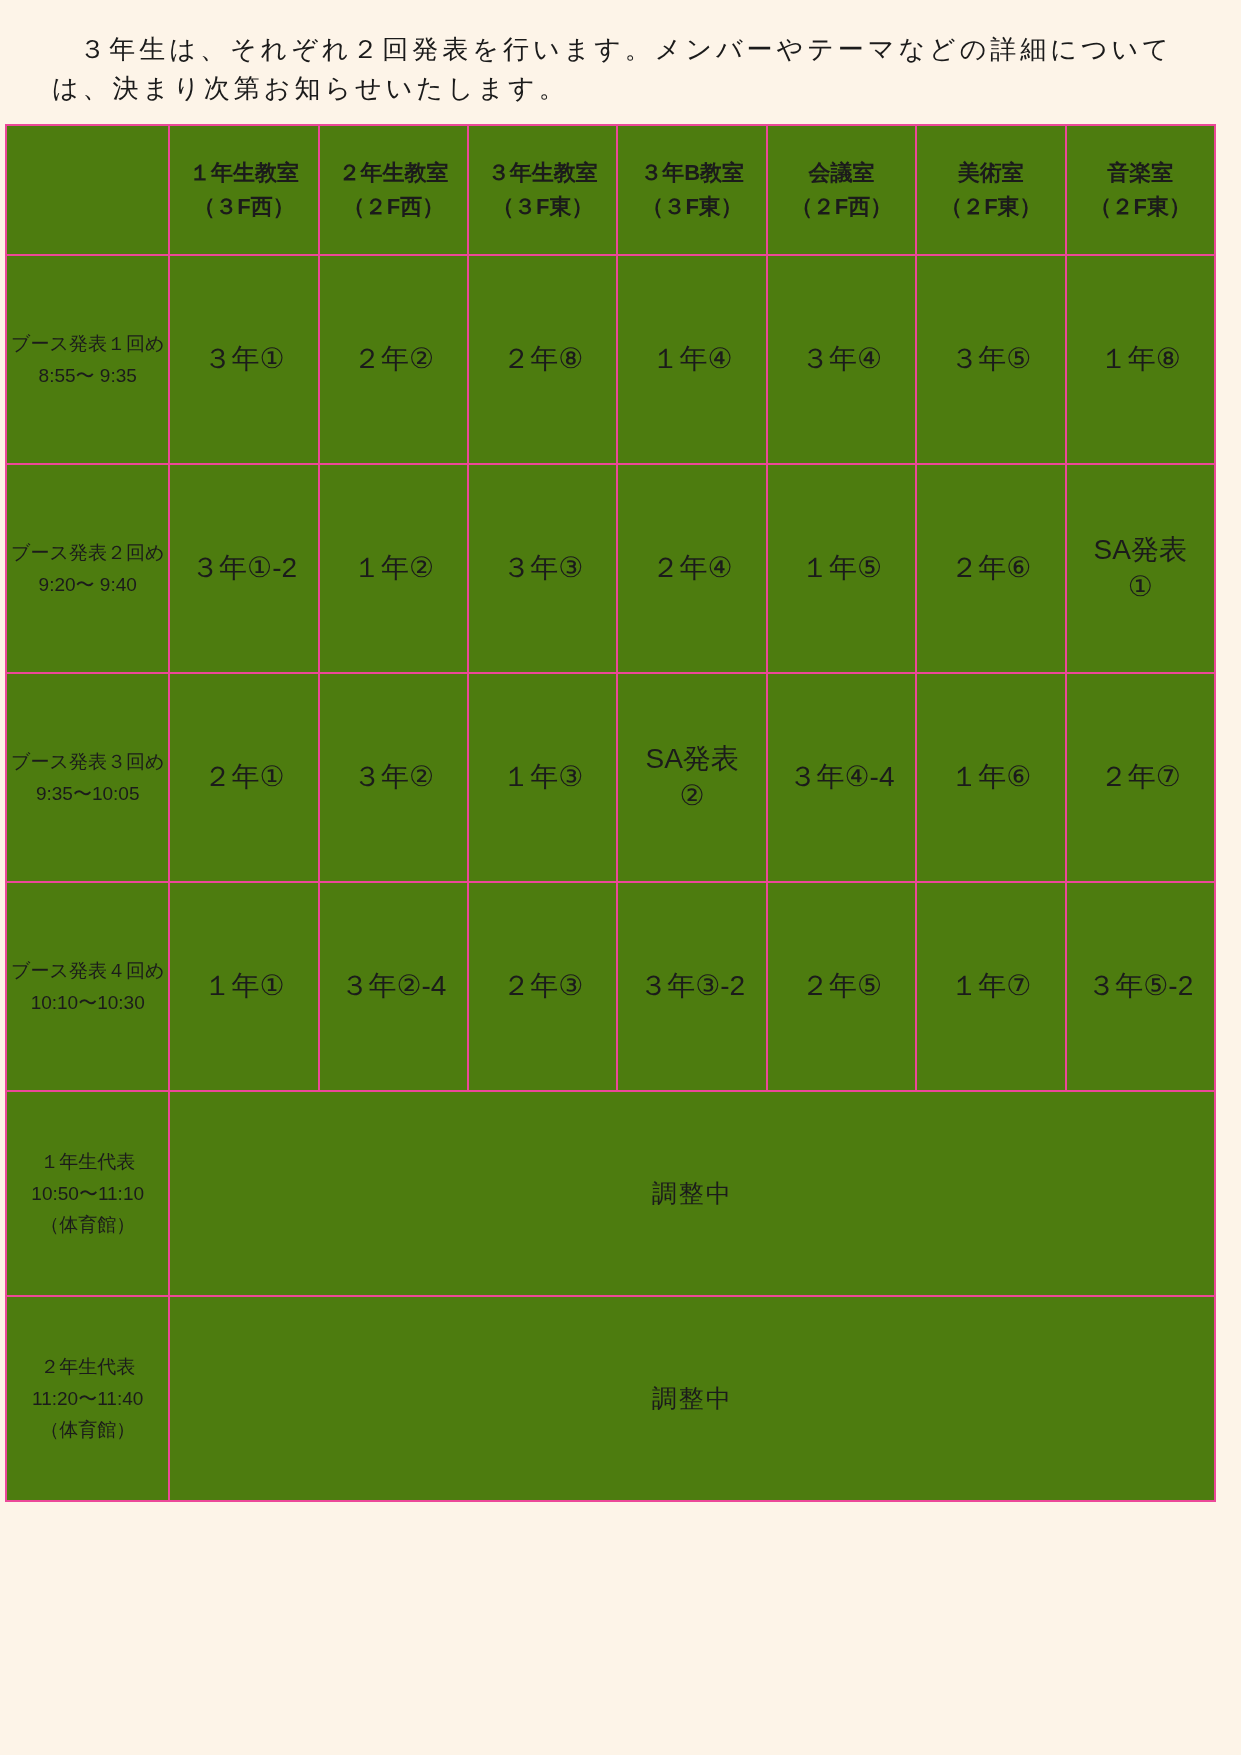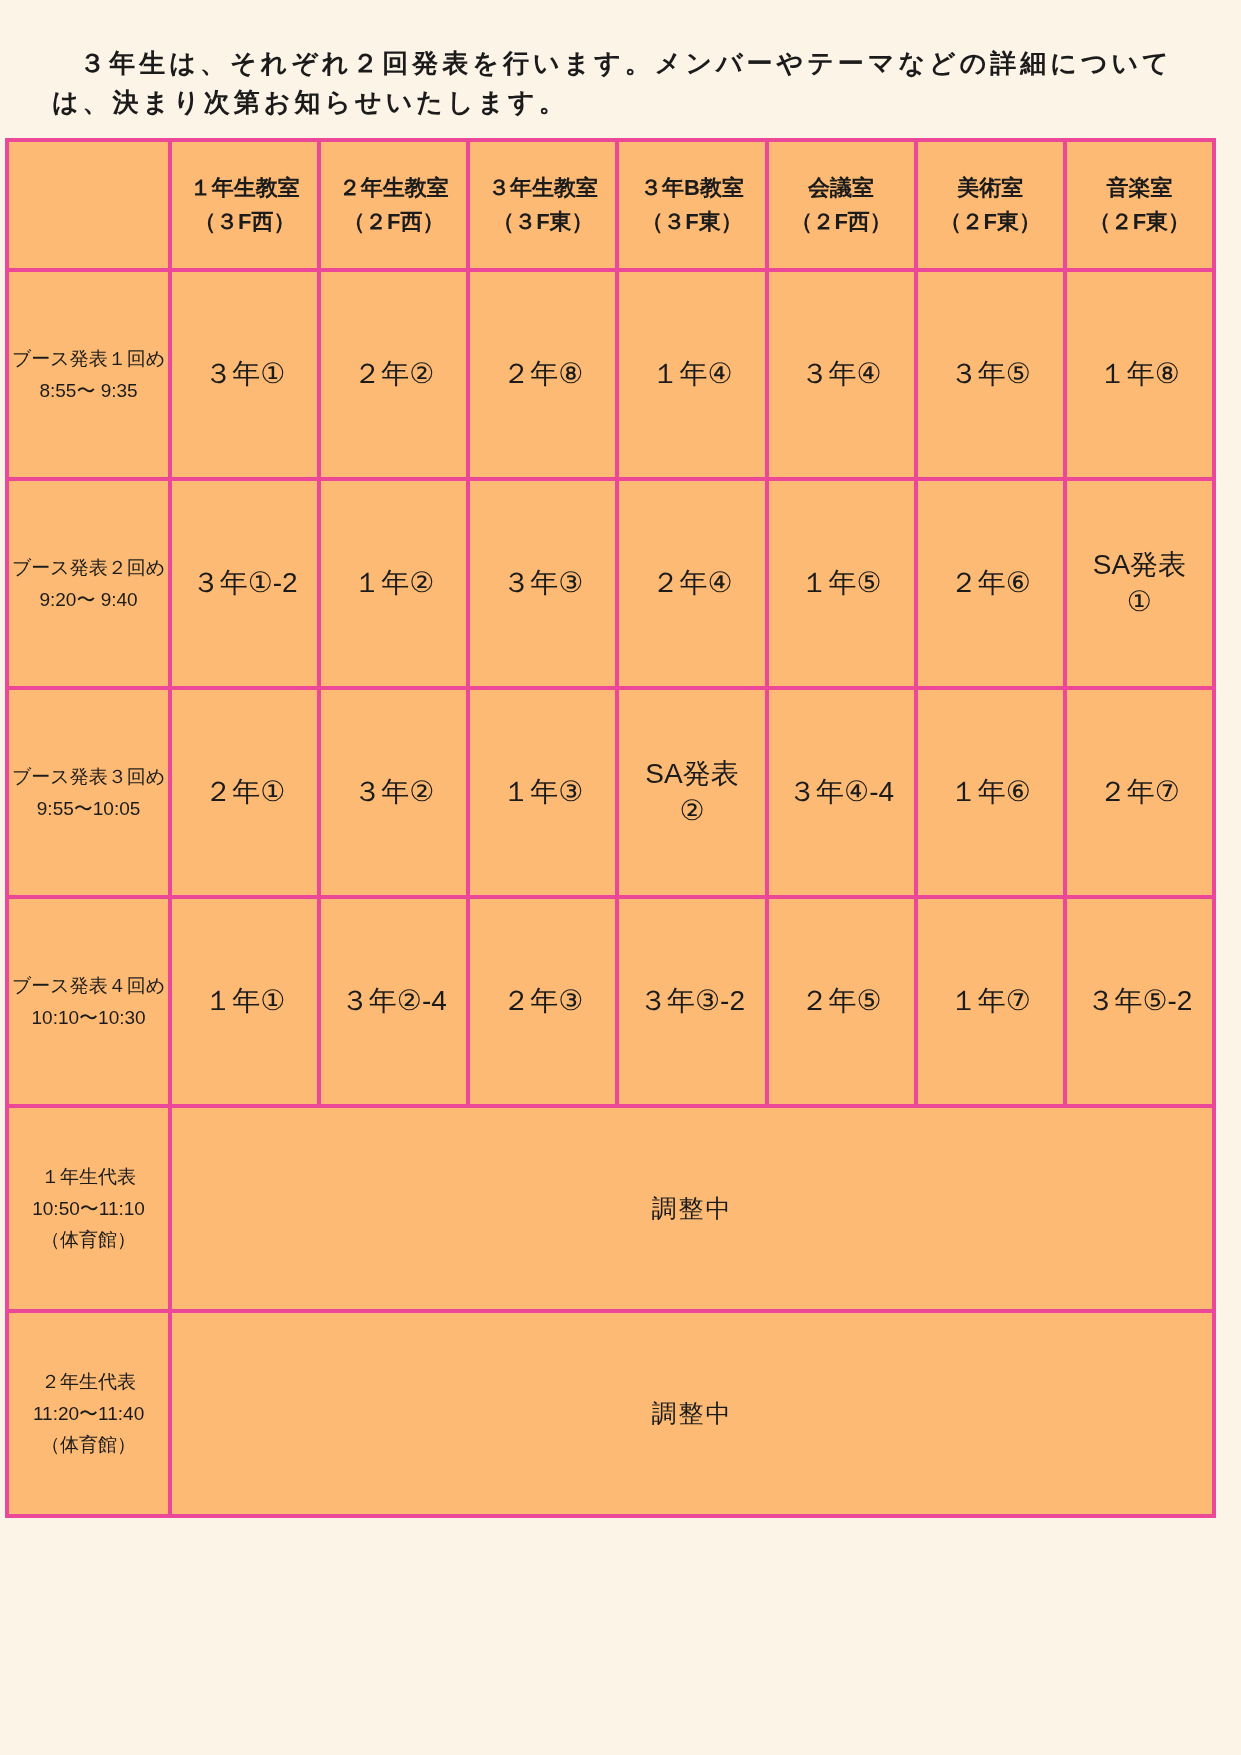--- a/index.html
+++ b/index.html
@@ -8,37 +8,37 @@
   }
   body {
     width: 1241px;
     height: 1755px;
     background: #FDF4E8;
     color: #1b1b1b;
     font-family: "Liberation Sans", "DejaVu Sans", sans-serif;
   }
   .intro {
     margin: 0;
-    padding: 44px 50px 16px 52px;
+    padding: 30px 50px 16px 52px;
     font-size: 26px;
-    font-weight: bold;
+    font-weight: normal;
     letter-spacing: 4px;
     line-height: 1.5;
     text-indent: 1.05em;
     white-space: pre-line;
   }
   table.schedule {
     border-collapse: collapse;
     table-layout: fixed;
     margin-left: 5px;
     width: 1211px;
   }
   table.schedule td {
-    border: 4px solid #ec4899;
-    background: #fdba74;
+    border: 2px solid #ec4899;
+    background: #4d7c0f;
     text-align: center;
     vertical-align: middle;
     white-space: pre-line;
     padding: 0;
     overflow: hidden;
   }
   col.c-label { width: 163px; }
   col.c-room  { width: 149px; }
   tr.r-header { height: 130px; }
   tr.r-booth  { height: 209px; }
@@ -117,21 +117,21 @@
     <td class="cell">３年③</td>
     <td class="cell">２年④</td>
     <td class="cell">１年⑤</td>
     <td class="cell">２年⑥</td>
     <td class="cell">SA発表
 ①</td>
   </tr>
 
   <tr class="r-booth">
     <td class="row-label">ブース発表３回め
-9:55〜10:05</td>
+9:35〜10:05</td>
     <td class="cell">２年①</td>
     <td class="cell">３年②</td>
     <td class="cell">１年③</td>
     <td class="cell">SA発表
 ②</td>
     <td class="cell">３年④-4</td>
     <td class="cell">１年⑥</td>
     <td class="cell">２年⑦</td>
   </tr>
 

